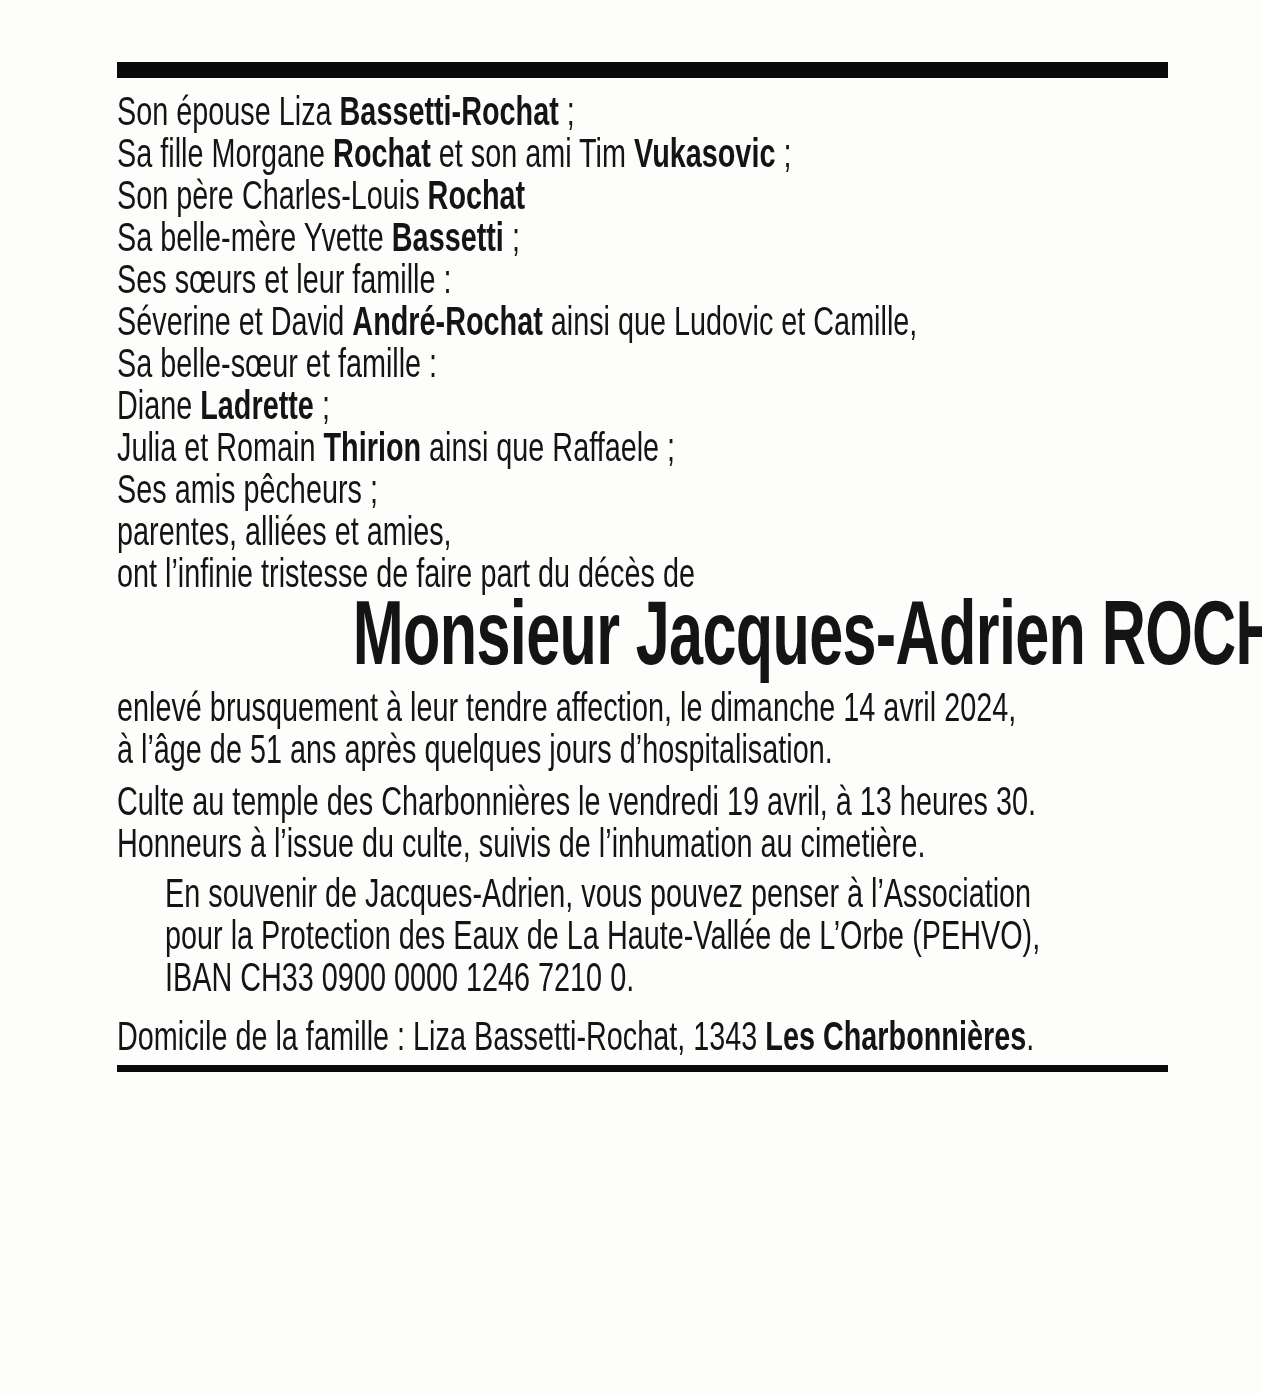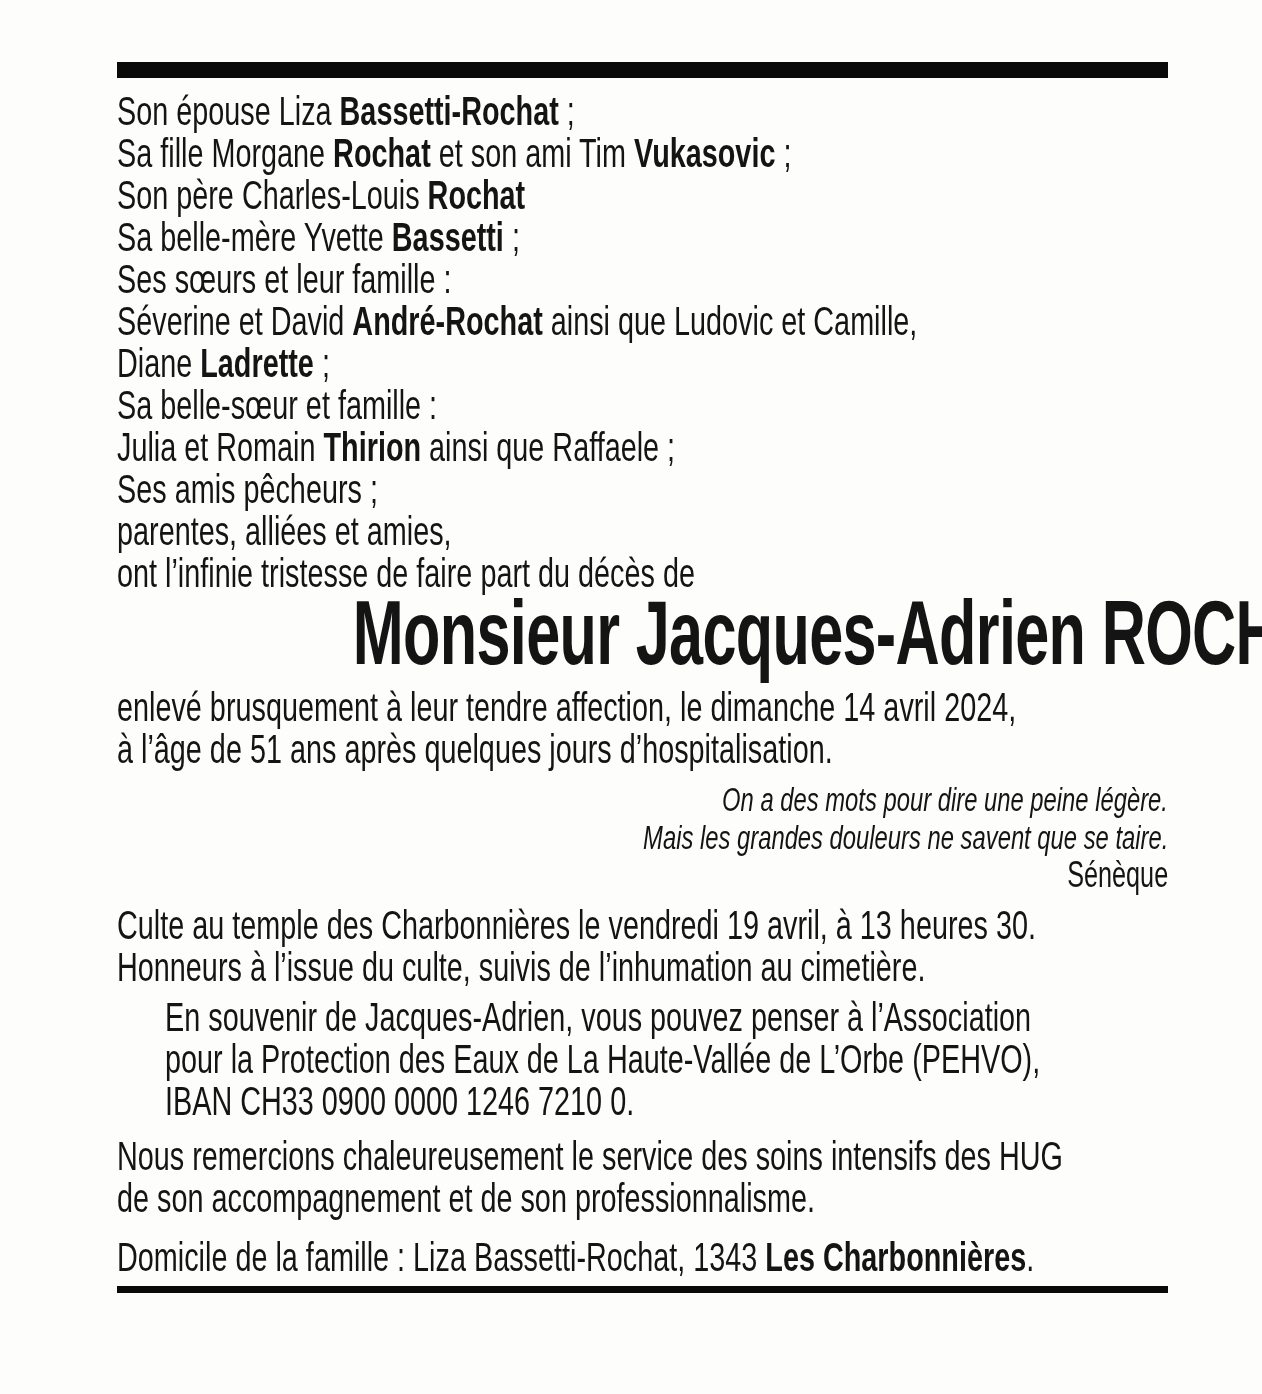--- a/index.html
+++ b/index.html
@@ -57,62 +57,49 @@
 
     <div class="rule rule-top"></div>
 
     <div class="para family">
         <div class="line"><span class="cx"><span>Son épouse Liza </span><span class="b">Bassetti-Rochat</span><span> ;</span></span></div>
         <div class="line"><span class="cx"><span>Sa fille Morgane </span><span class="b">Rochat</span><span> et son ami Tim </span><span class="b">Vukasovic</span><span> ;</span></span></div>
         <div class="line"><span class="cx"><span>Son père Charles-Louis </span><span class="b">Rochat</span></span></div>
         <div class="line"><span class="cx"><span>Sa belle-mère Yvette </span><span class="b">Bassetti</span><span> ;</span></span></div>
         <div class="line"><span class="cx"><span>Ses sœurs et leur famille :</span></span></div>
         <div class="line"><span class="cx"><span>Séverine et David </span><span class="b">André-Rochat</span><span> ainsi que Ludovic et Camille,</span></span></div>
+        <div class="line"><span class="cx"><span>Sa belle-sœur et famille :</span></span></div>
         <div class="line"><span class="cx"><span>Diane </span><span class="b">Ladrette</span><span> ;</span></span></div>
-        <div class="line"><span class="cx"><span>Sa belle-sœur et famille :</span></span></div>
         <div class="line"><span class="cx"><span>Julia et Romain </span><span class="b">Thirion</span><span> ainsi que Raffaele ;</span></span></div>
         <div class="line"><span class="cx"><span>Ses amis pêcheurs ;</span></span></div>
         <div class="line"><span class="cx"><span>parentes, alliées et amies,</span></span></div>
         <div class="line"><span class="cx"><span>ont l’infinie tristesse de faire part du décès de</span></span></div>
       </div>
 
     <div class="title">
       <span class="cx">Monsieur Jacques-Adrien ROCHAT</span>
     </div>
 
     <div class="para death">
         <div class="line"><span class="cx"><span>enlevé brusquement à leur tendre affection, le dimanche 14 avril 2024,</span></span></div>
         <div class="line"><span class="cx"><span>à l’âge de 51 ans après quelques jours d’hospitalisation.</span></span></div>
       </div>
 
-    <div class="quote">
-      <div>
-          <div class="line"><span class="cx"><span>On a des mots pour dire une peine légère.</span></span></div>
-          <div class="line"><span class="cx"><span>Mais les grandes douleurs ne savent que se taire.</span></span></div>
-        </div>
-      <div class="line attribution">
-        <span class="cx">Sénèque</span>
-      </div>
-    </div>
 
     <div class="para service">
         <div class="line"><span class="cx"><span>Culte au temple des Charbonnières le vendredi 19 avril, à 13 heures 30.</span></span></div>
         <div class="line"><span class="cx"><span>Honneurs à l’issue du culte, suivis de l’inhumation au cimetière.</span></span></div>
       </div>
 
     <div class="para donation">
         <div class="line"><span class="cx"><span>En souvenir de Jacques-Adrien, vous pouvez penser à l’Association</span></span></div>
         <div class="line"><span class="cx"><span>pour la Protection des Eaux de La Haute-Vallée de L’Orbe (PEHVO),</span></span></div>
         <div class="line"><span class="cx"><span>IBAN CH33 0900 0000 1246 7210 0.</span></span></div>
       </div>
 
-    <div class="para thanks">
-        <div class="line"><span class="cx"><span>Nous remercions chaleureusement le service des soins intensifs des HUG</span></span></div>
-        <div class="line"><span class="cx"><span>de son accompagnement et de son professionnalisme.</span></span></div>
-      </div>
 
     <div class="para address">
         <div class="line"><span class="cx"><span>Domicile de la famille : Liza Bassetti-Rochat, 1343 </span><span class="b">Les Charbonnières</span><span>.</span></span></div>
       </div>
 
     <div class="rule rule-bottom"></div>
 
   </div>
 </div>
 

